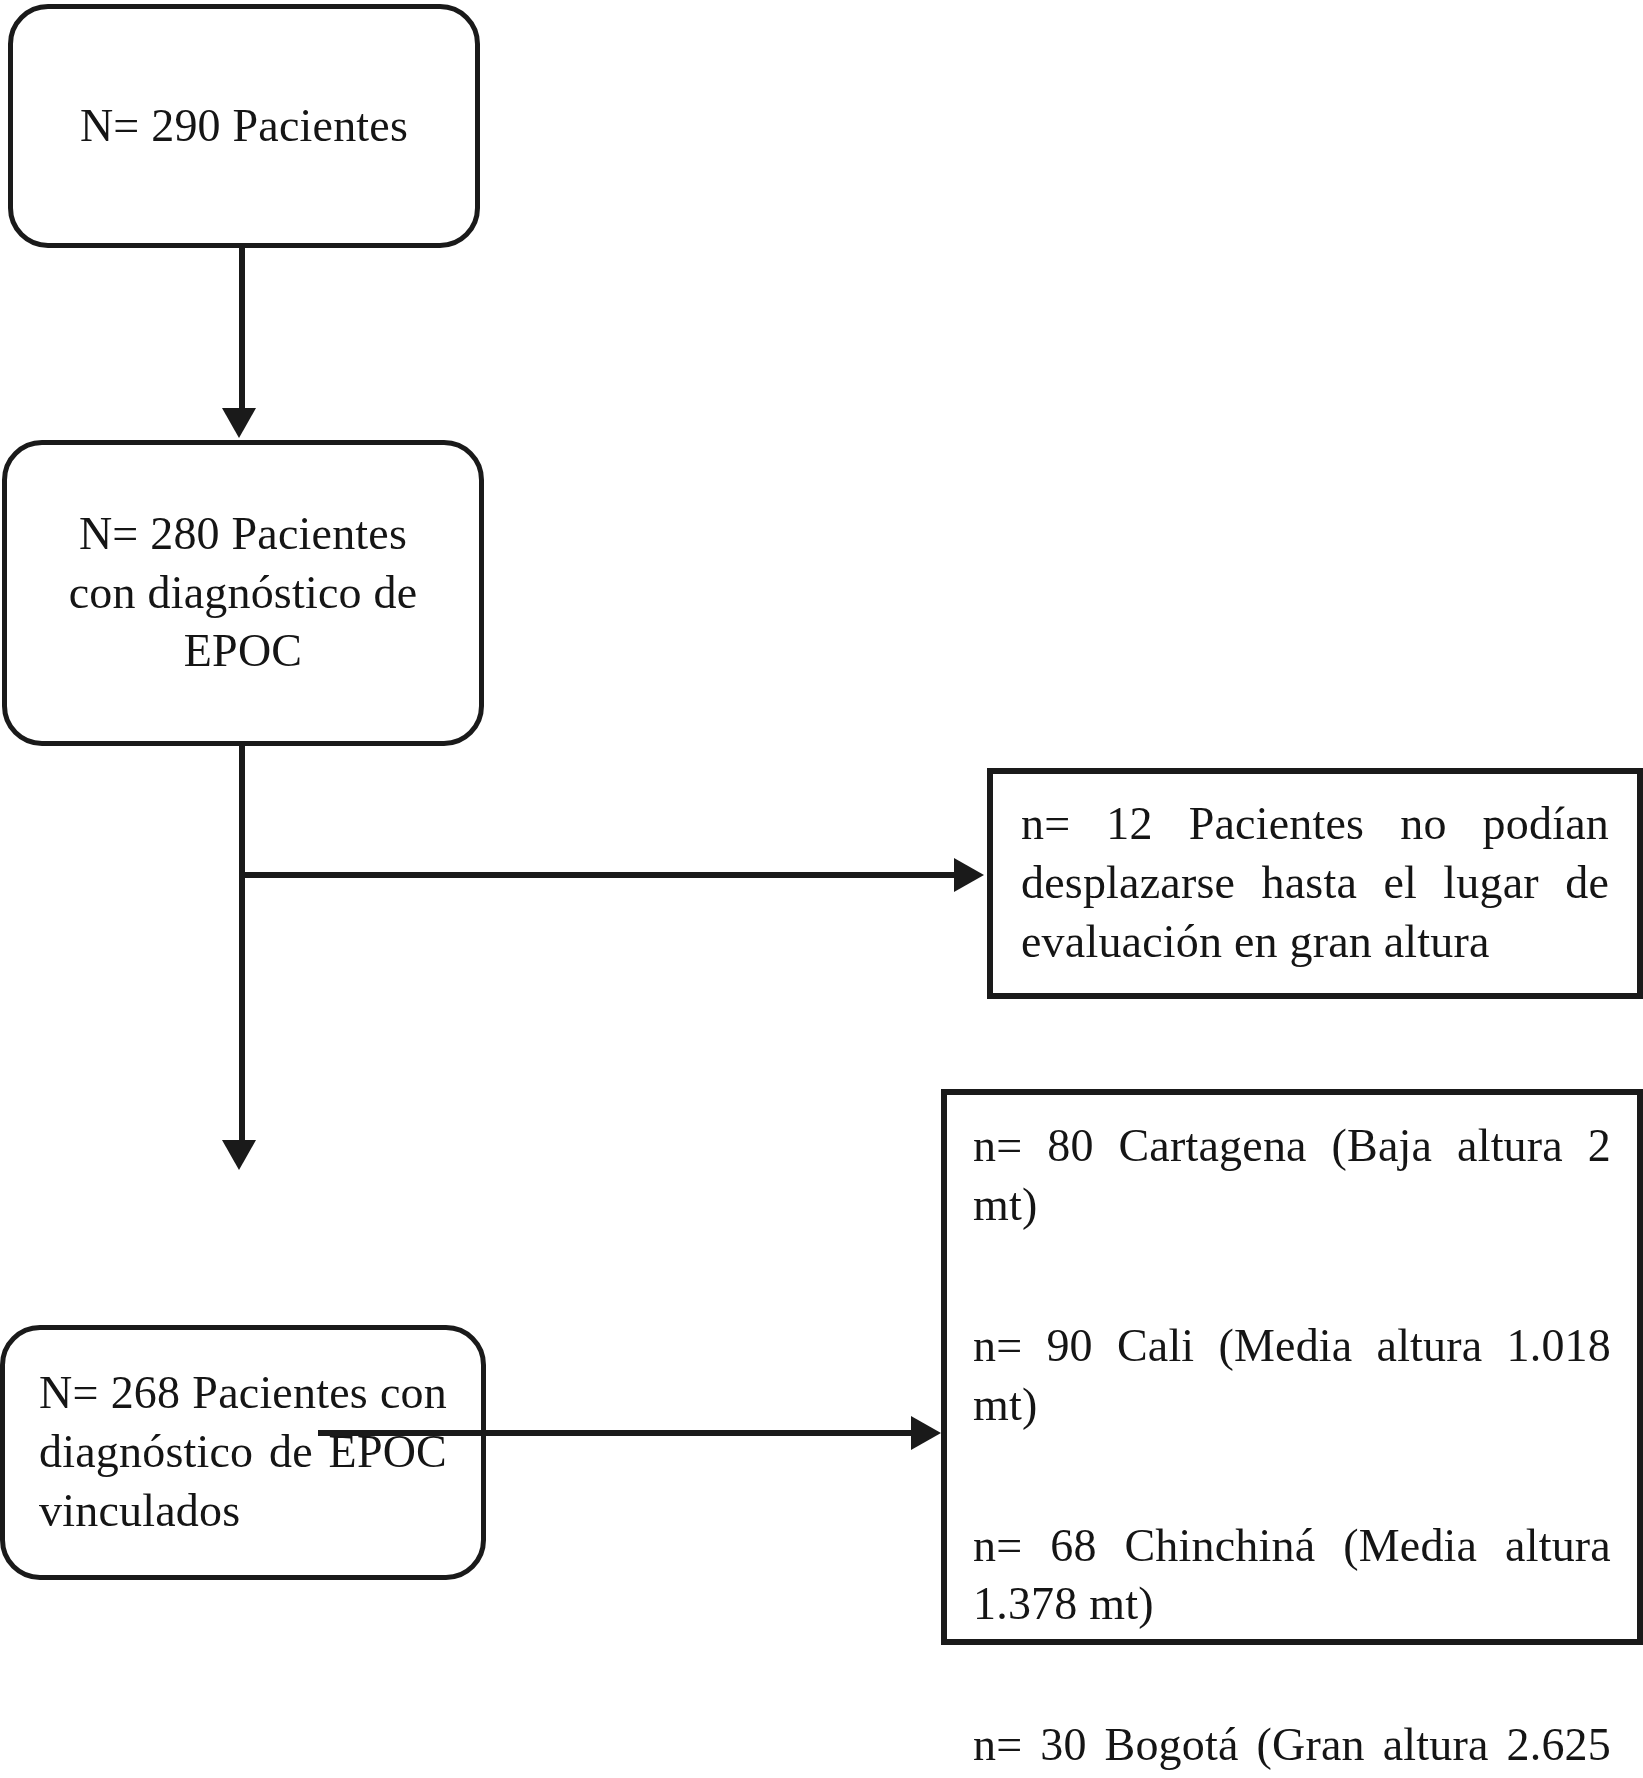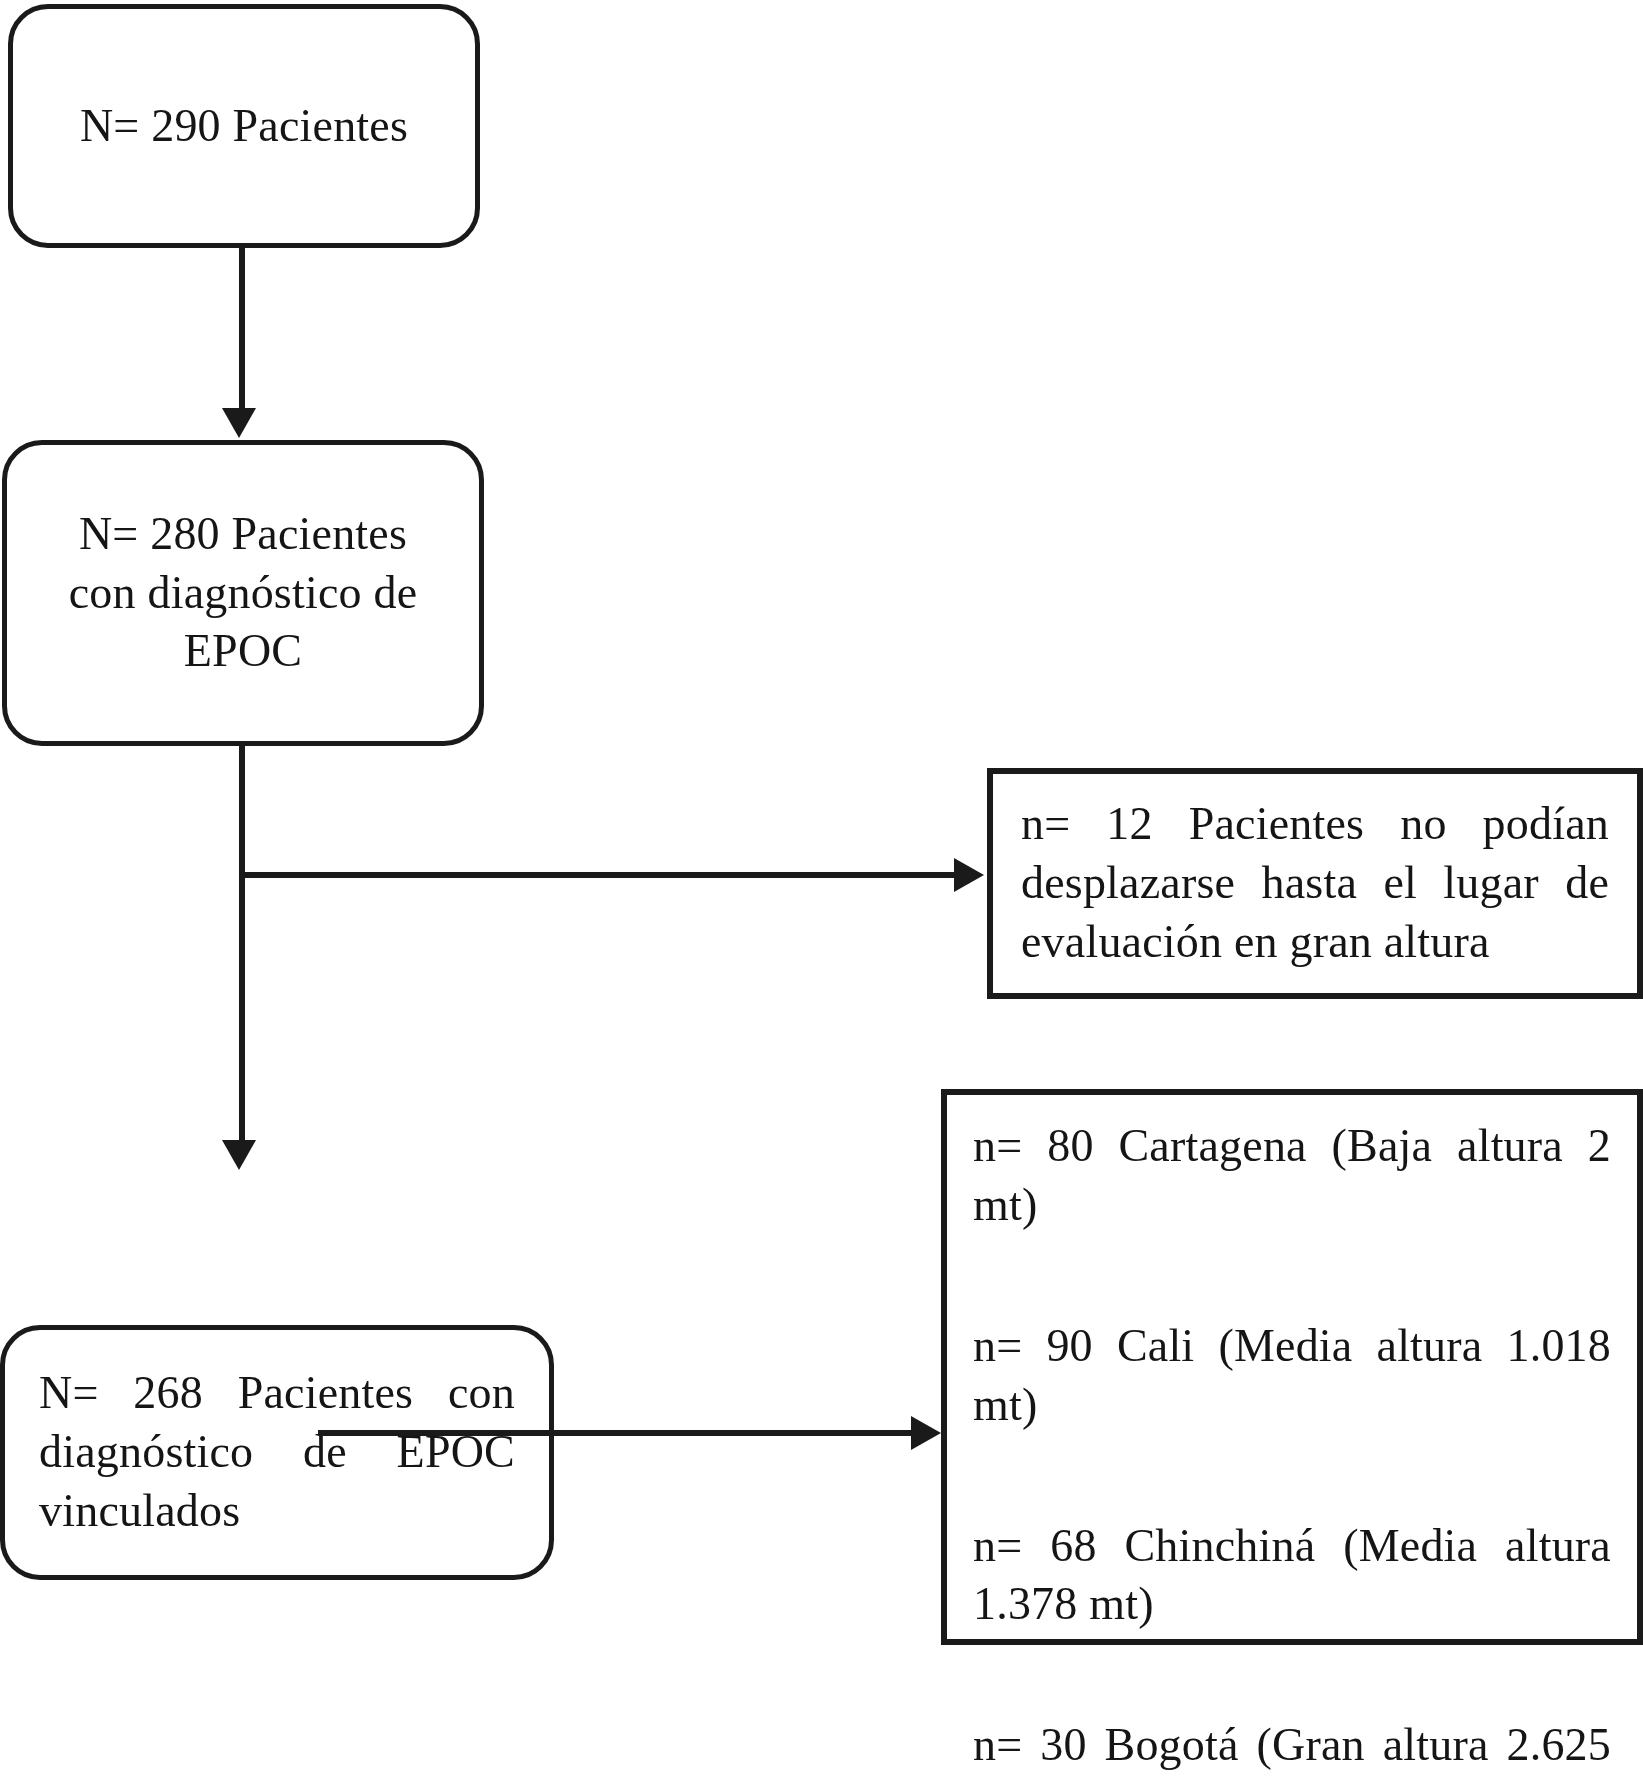--- a/index.html
+++ b/index.html
@@ -51,21 +51,21 @@
     left: 8px;  top: 4px;  width: 472px; height: 244px;
     padding: 0 30px;
   }
   
   #node-diagnostico {
     left: 2px;  top: 440px; width: 482px; height: 306px;
     padding: 0 11px;
   }
   
   #node-vinculados {
-    left: 0px;  top: 1325px; width: 554px; height: 255px;
+    left: 0px;  top: 1325px; width: 486px; height: 255px;
     padding: 0 34px;
     align-items: flex-end;
   }
   
   #node-excluidos {
     left: 987px; top: 768px; width: 656px; height: 231px;
     padding: 16px 28px;
   }
   
   #node-sitios {

